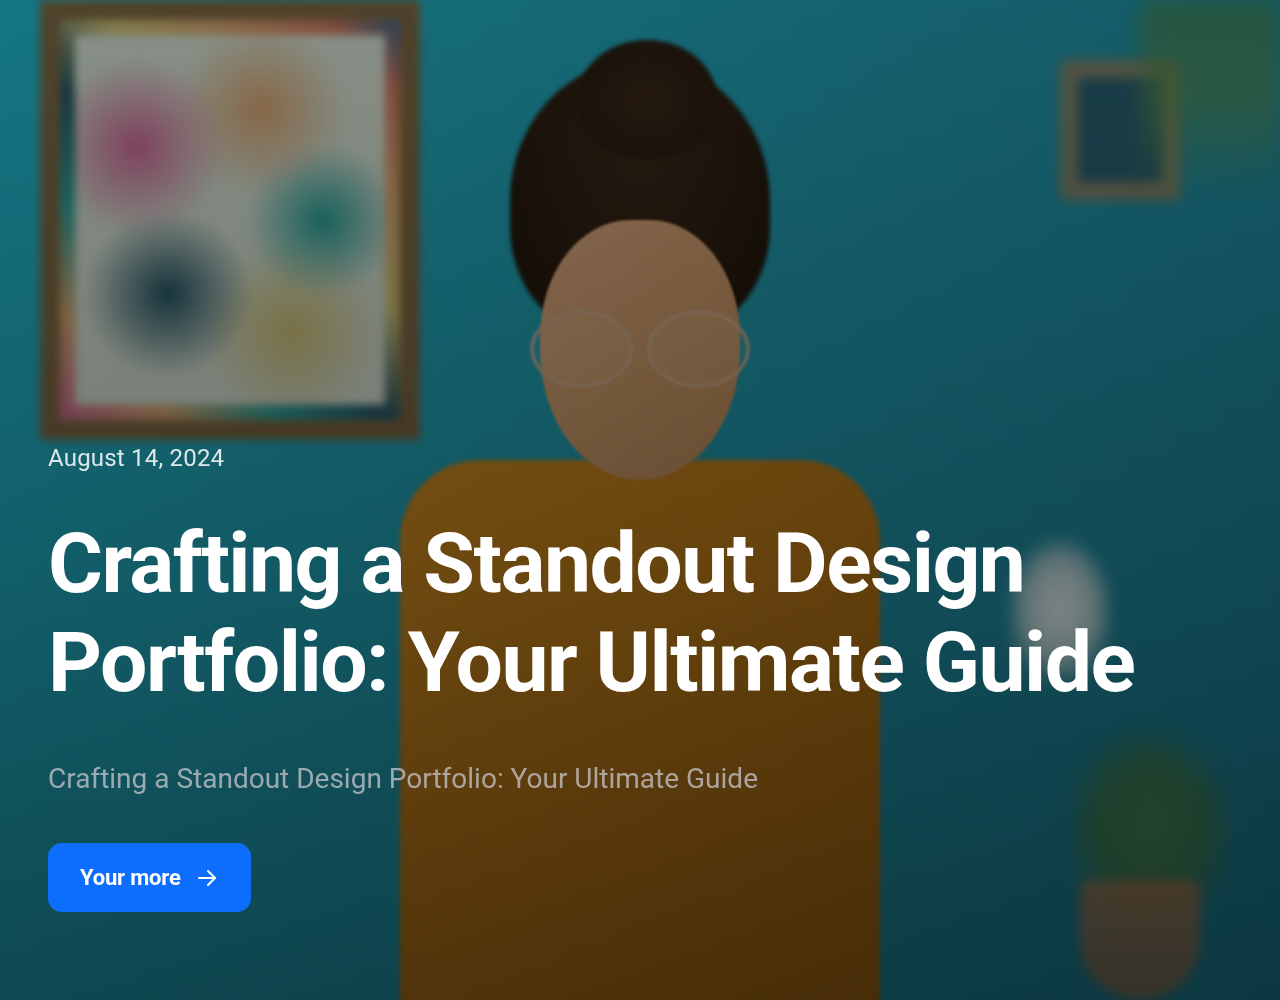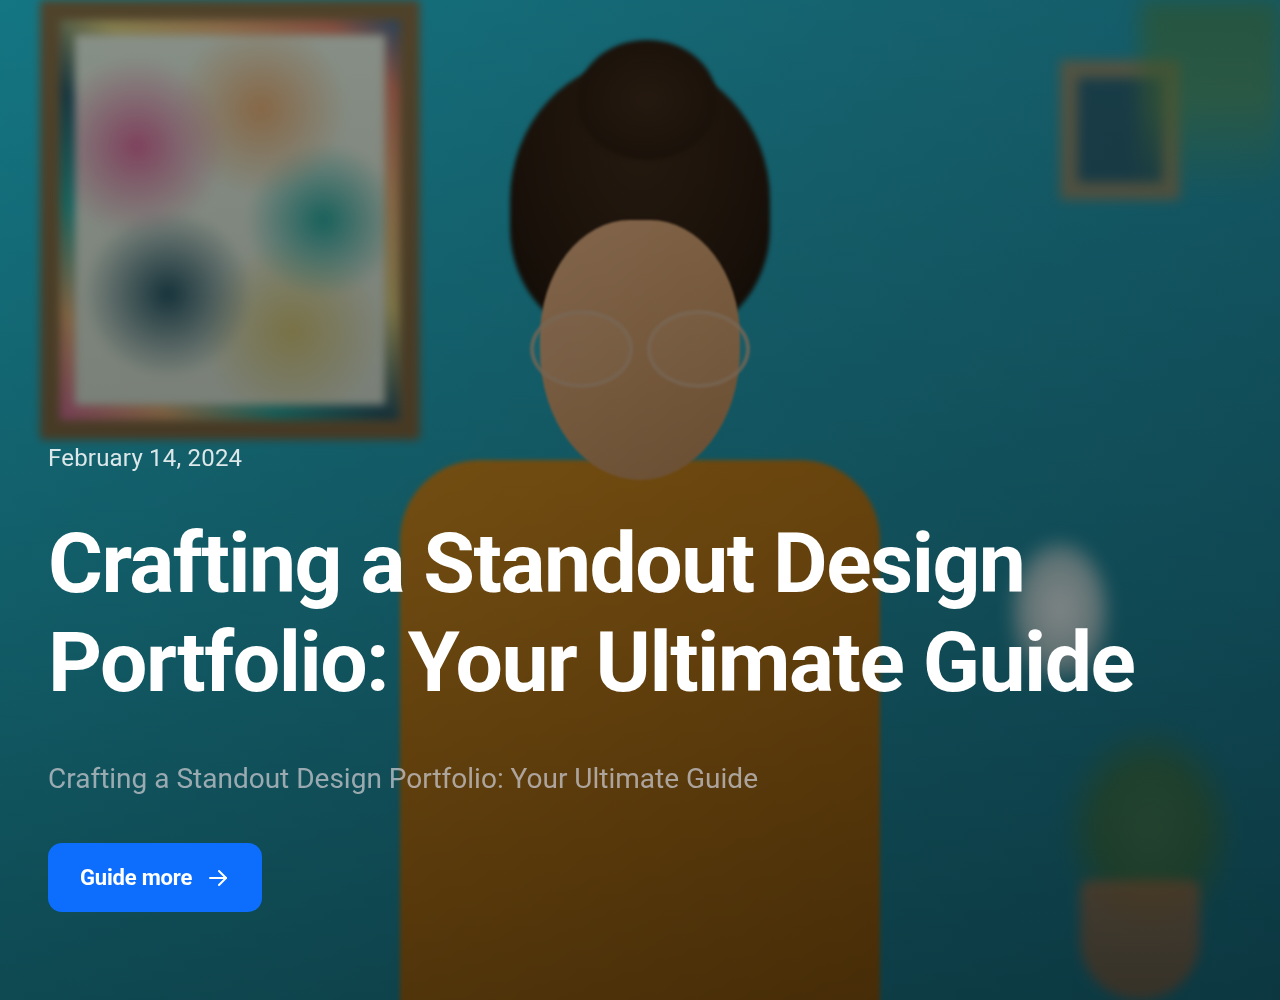--- a/index.html
+++ b/index.html
@@ -297,28 +297,28 @@
       <div class="bg-bun"></div>
       <div class="bg-face"></div>
       <div class="bg-glasses"></div>
     </div>
   </div>
 
   <div class="overlay"></div>
 
   <div class="content">
     
-    <div class="date-text">February 14, 2024</div>
+    <div class="date-text">August 14, 2024</div>
     
     <h1 class="hero-title">Crafting a Standout Design Portfolio: Your Ultimate Guide</h1>
     
     <p class="hero-subtitle">Crafting a Standout Design Portfolio: Your Ultimate Guide</p>
     
     <button class="read-more-button">
-      <span>Guide more</span>
+      <span>Your more</span>
       <span class="arrow-icon">
         <svg width="24" height="24" viewBox="0 0 24 24" fill="none" stroke="currentColor" stroke-width="2" stroke-linecap="round" stroke-linejoin="round">
           <line x1="4" y1="12" x2="20" y2="12"></line>
           <polyline points="13 5 20 12 13 19"></polyline>
         </svg>
       </span>
     </button>
     
   </div>
 </div>

